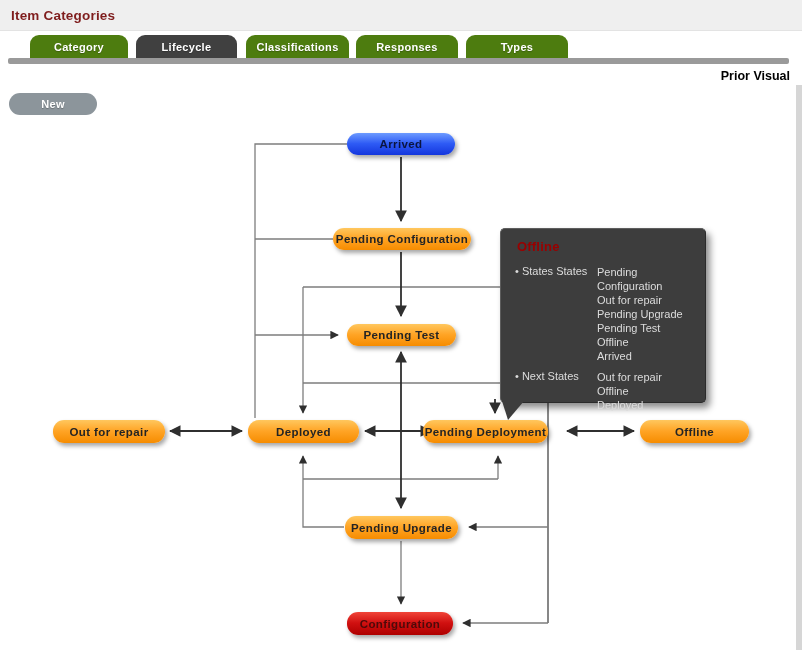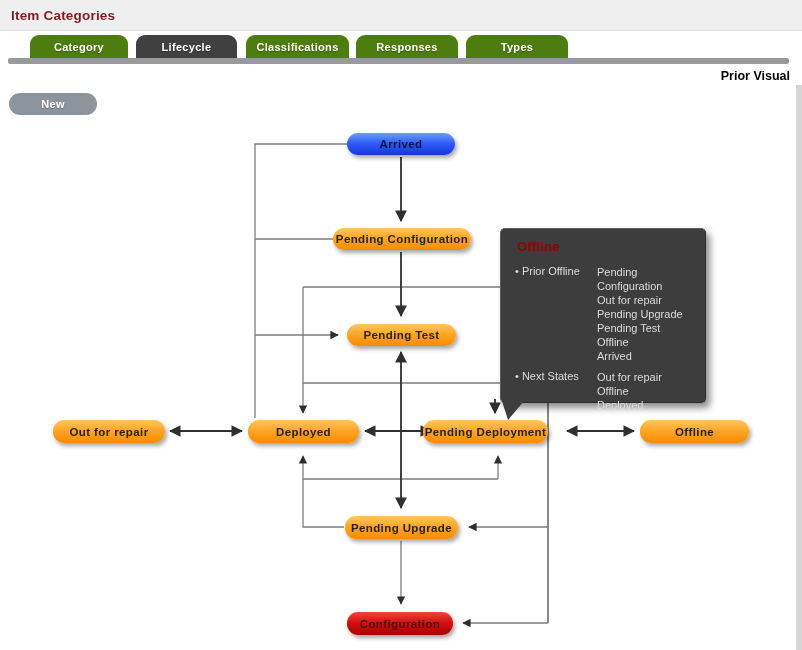--- a/index.html
+++ b/index.html
@@ -153,21 +153,21 @@
 <div class="node orange" style="left:640px;top:420px;width:109px;height:23px;">Offline</div>
 <div class="node orange" style="left:345px;top:516px;width:113px;height:23px;">Pending Upgrade</div>
 <div class="node red" style="left:347px;top:612px;width:106px;height:23px;">Configuration</div>
 
 <div class="tooltip">
   <svg class="tail" viewBox="0 0 22 19" xmlns="http://www.w3.org/2000/svg">
     <polygon points="0,0 22,0 6,19" fill="#3d3d3d"></polygon>
   </svg>
   <h2>Offline</h2>
   <div class="tt-row">
-    <div class="tt-label">Prior Offline</div>
+    <div class="tt-label">States States</div>
     <div class="tt-values">
       <div>Pending Configuration</div>
       <div>Out for repair</div>
       <div>Pending Upgrade</div>
       <div>Pending Test</div>
       <div>Offline</div>
       <div>Arrived</div>
     </div>
   </div>
   <div class="tt-row">

